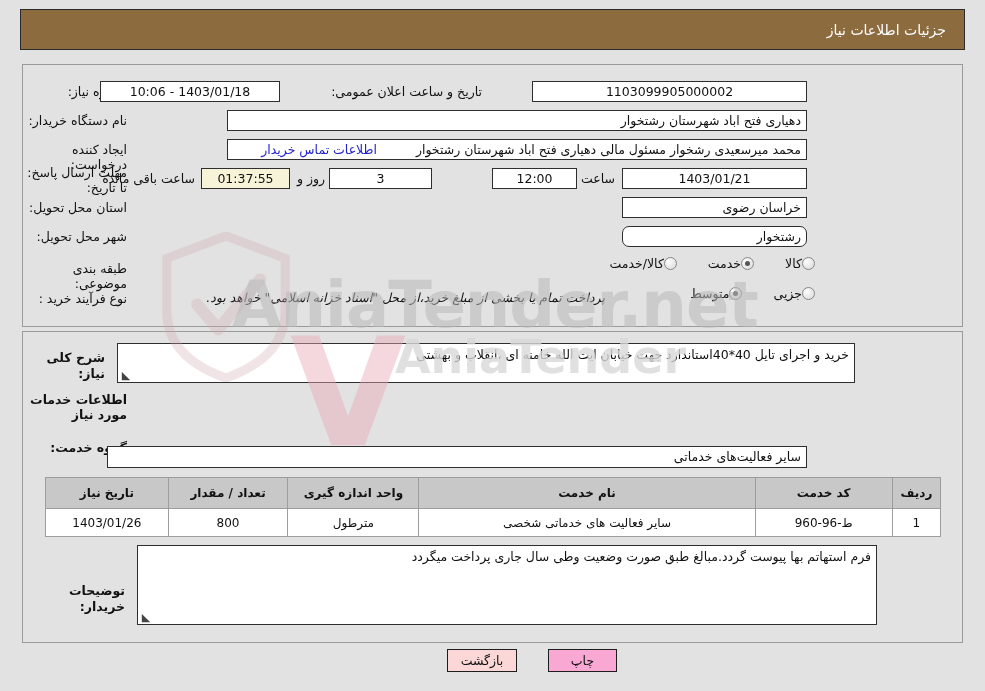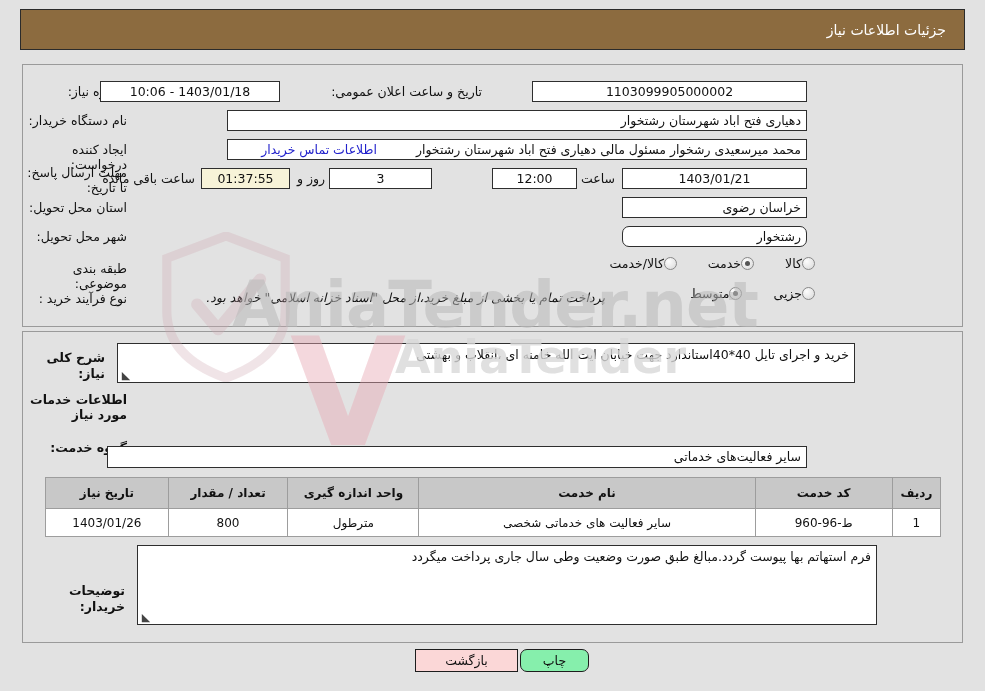--- a/index.html
+++ b/index.html
@@ -261,22 +261,22 @@
     box-sizing: border-box;
     font-size: 12.5px;
     line-height: 21px;
     text-align: center;
     color: #111;
     cursor: pointer;
     z-index: 4;
     font-family: "DejaVu Sans", "Liberation Sans", sans-serif;
     padding: 0;
   }
-  #btn-print  { left: 520px; top: 649px; width: 69px; background: #86efac; border-radius: 7px; }
-  #btn-back   { left: 415px; top: 649px; width: 103px; background: #fbd7d7; }
+  #btn-print  { left: 548px; top: 649px; width: 69px; background: #f9a8d4; }
+  #btn-back   { left: 447px; top: 649px; width: 70px; background: #fbd7d7; }
 </style>
 </head>
 <body>
 
 <div class="watermark">
   <svg class="wm-shield" viewBox="0 0 100 114">
     <path d="M50 3 L95 20 L95 60 Q95 95 50 111 Q5 95 5 60 L5 20 Z" fill="none" stroke="#cfa9b2" stroke-width="7"></path>
     <path d="M28 55 L44 74 L76 36" fill="none" stroke="#cfa9b2" stroke-width="9" stroke-linecap="round" stroke-linejoin="round"></path>
   </svg>
   <div class="wm-text">AniaTender.net</div>

